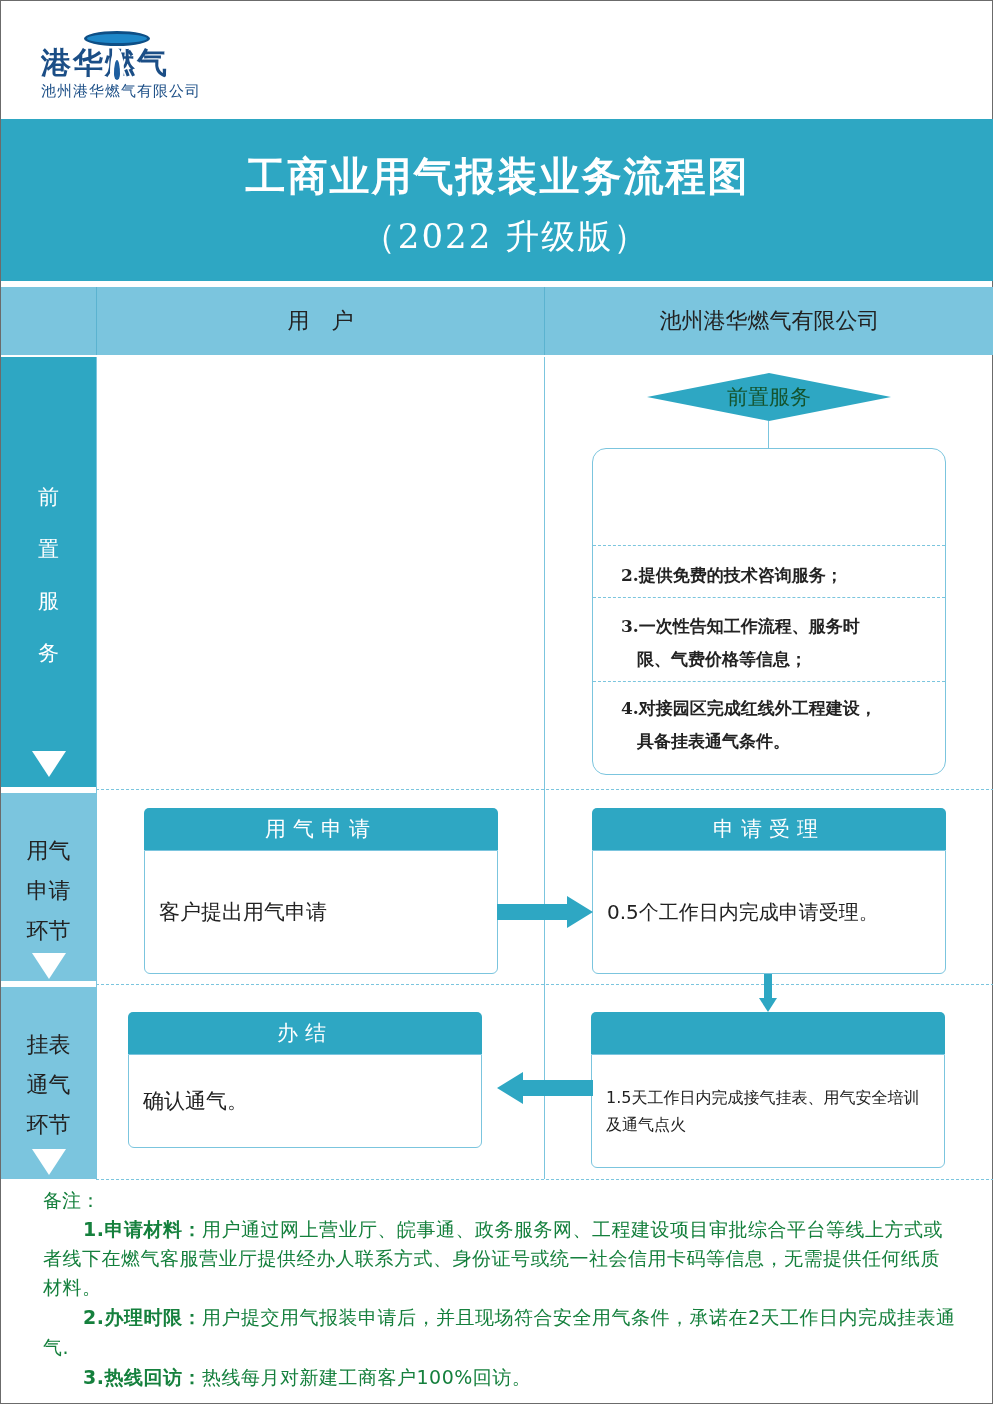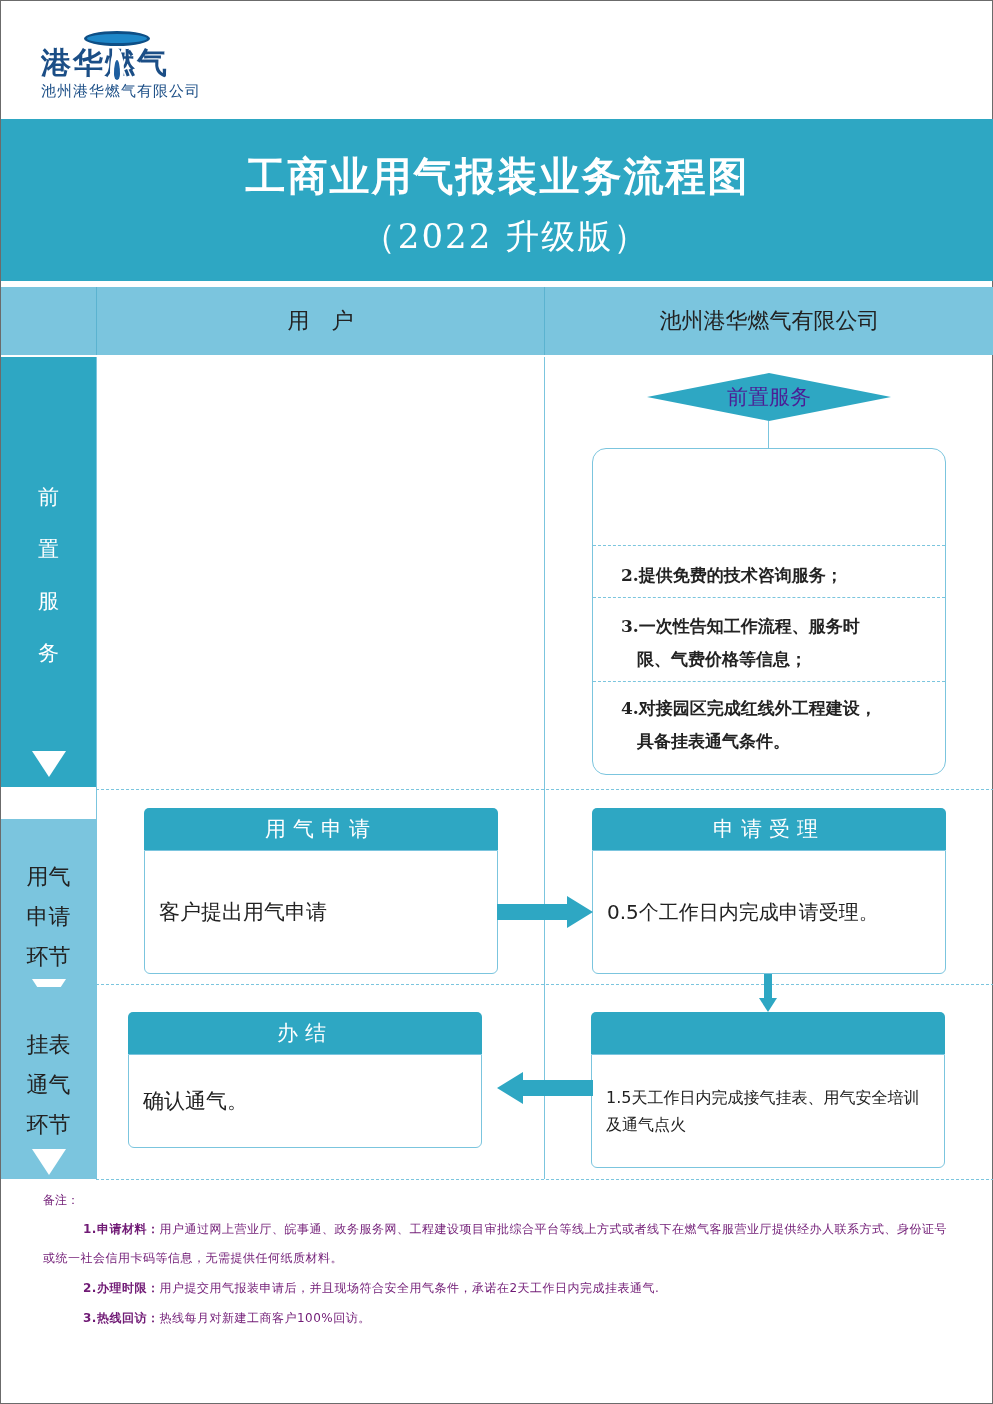--- a/index.html
+++ b/index.html
@@ -17,48 +17,48 @@
     .title-band { position: absolute; left: 0; top: 118px; width: 993px; height: 162px; background: #2ea7c3; text-align: center; color: #fff; }
     .title-main { margin-top: 30px; font-size: 40px; font-weight: bold; letter-spacing: 2px; }
     .title-sub { margin-top: 10px; font-size: 34px; font-family: "DejaVu Serif", "Liberation Serif", serif; letter-spacing: 2px; margin-left: 16px; }
     
     .head-row { position: absolute; left: 0; top: 286px; width: 993px; height: 68px; background: #7bc5de; }
     .head-sep { position: absolute; top: 0; width: 1px; height: 68px; background: #5bb3d0; }
     .head-cell { position: absolute; top: 0; height: 68px; line-height: 68px; text-align: center; font-size: 22px; color: #222; }
     
     .side { position: absolute; left: 0; width: 95px; color: #fff; text-align: center; }
     .side-1 { top: 356px; height: 430px; background: #2ea7c3; }
-    .side-2 { top: 792px; height: 188px; background: #7bc5de; color: #222; margin-top: 26px; }
+    .side-2 { top: 792px; height: 188px; background: #7bc5de; color: #222; }
     .side-3 { top: 986px; height: 192px; background: #7bc5de; color: #222; }
     .side-label-v { position: absolute; left: 0; width: 95px; top: 118px; font-size: 21px; line-height: 52px; }
     .side-label-h { position: absolute; left: 0; width: 95px; top: 38px; font-size: 22px; line-height: 40px; }
     .down-tri { position: absolute; left: 31px; width: 0; height: 0; border-left: 17px solid transparent; border-right: 17px solid transparent; border-top: 26px solid #ffffff; }
     
     .lane-div { position: absolute; top: 356px; left: 543px; width: 1px; height: 822px; background: #7bc5de; }
     .lane-left { position: absolute; top: 356px; left: 95px; width: 1px; height: 822px; background: #7bc5de; }
     .dash { position: absolute; left: 95px; width: 898px; height: 0; border-top: 1px dashed #7bc5de; }
     
     .diamond { position: absolute; left: 646px; top: 372px; width: 244px; height: 48px; }
     .diamond svg { position: absolute; left: 0; top: 0; }
-    .diamond-label { position: absolute; left: 0; top: 0; width: 244px; height: 48px; line-height: 48px; text-align: center; color: #4c1d95; font-size: 21px; }
+    .diamond-label { position: absolute; left: 0; top: 0; width: 244px; height: 48px; line-height: 48px; text-align: center; color: #14532d; font-size: 21px; }
     .vline { position: absolute; background: #7bc5de; width: 1px; }
     
     .pre-box { position: absolute; left: 591px; top: 447px; width: 354px; height: 327px; border: 1px solid #7bc5de; border-radius: 14px; background: #fff; }
     .pre-item { position: absolute; left: 0; width: 352px; font-family: "DejaVu Serif", "Liberation Serif", serif; font-weight: bold; font-size: 17px; color: #222; line-height: 33px; padding-left: 28px; padding-right: 10px; }
     .pre-sep { position: absolute; left: 0; width: 352px; border-top: 1px dashed #7bc5de; }
     
     .card { position: absolute; width: 354px; }
     .card-head { height: 42px; background: #2ea7c3; border-radius: 5px 5px 0 0; color: #fff; text-align: center; line-height: 42px; font-size: 21px; letter-spacing: 7px; }
     .card-body { border: 1px solid #7bc5de; border-radius: 0 0 6px 6px; background: #fff; font-size: 21px; color: #222; padding: 0 14px; display: flex; align-items: center; }
     
     .arrow-r { position: absolute; left: 496px; top: 895px; }
     .arrow-l { position: absolute; left: 496px; top: 1071px; }
     .arrow-d { position: absolute; left: 758px; top: 973px; }
     
-    .notes { position: absolute; left: 42px; top: 1184px; width: 915px; font-size: 12px; color: #701a75; }
+    .notes { position: absolute; left: 42px; top: 1184px; width: 915px; font-size: 19px; color: #15803d; }
     .notes-title { line-height: 30px; }
     .note-p { line-height: 30px; text-indent: 40px; letter-spacing: 0.5px; }
     .note-key { font-weight: bold; }
   </style>
 </head>
 <body>
 
 <div class="page">
 
   <div class="logo">

